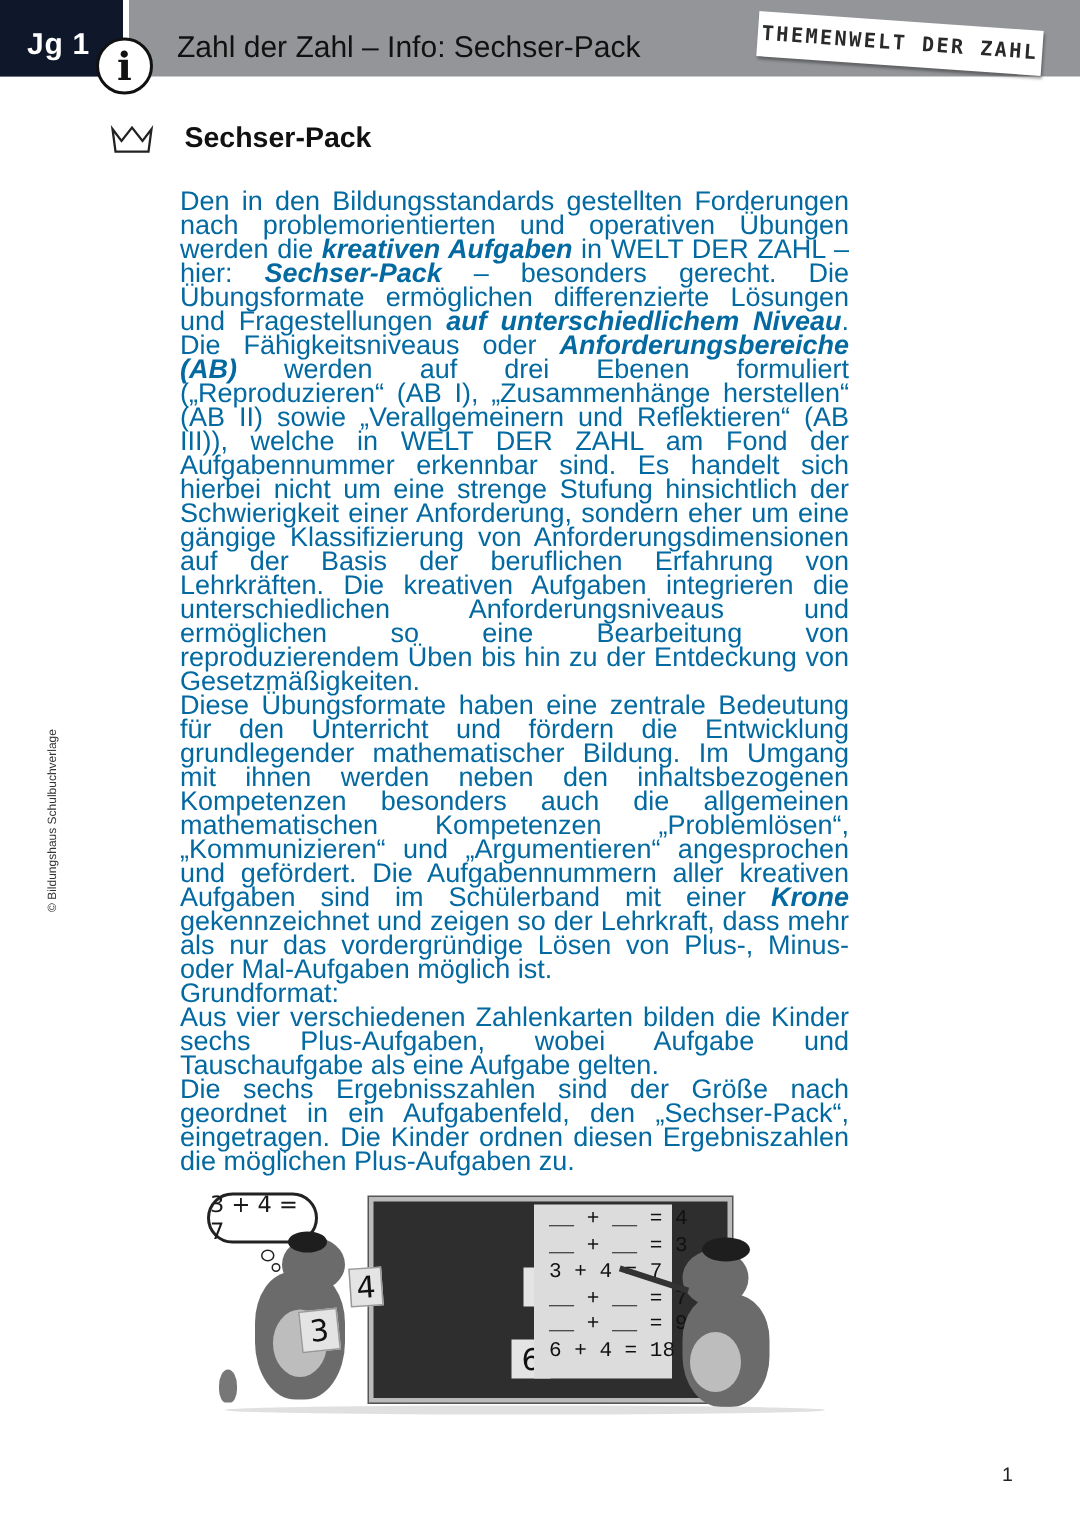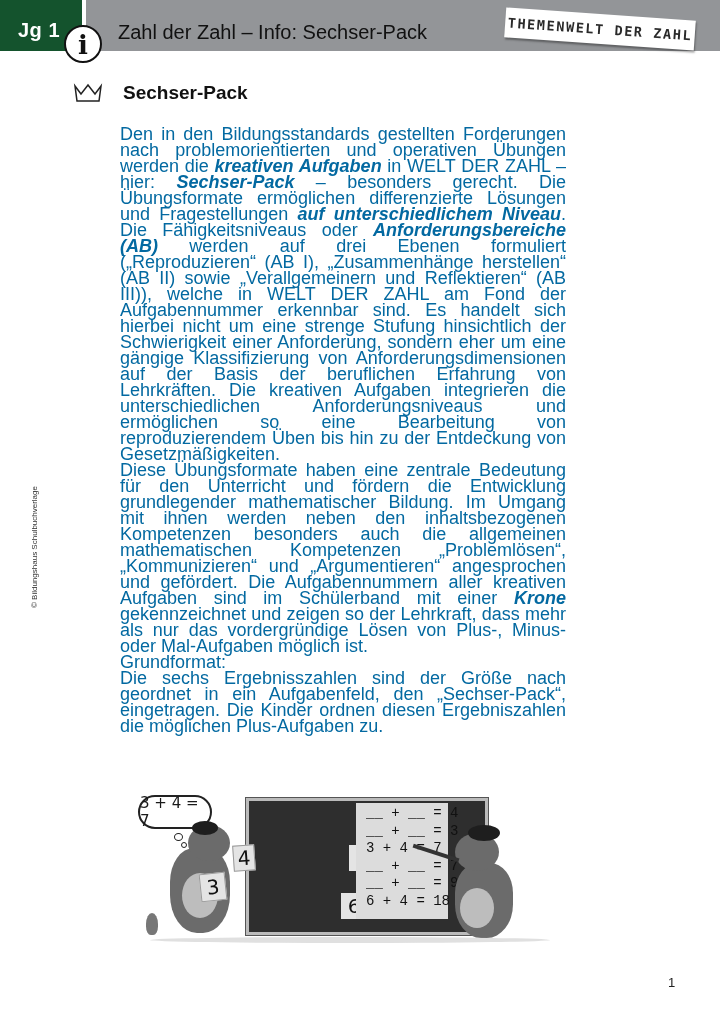--- a/index.html
+++ b/index.html
@@ -1,21 +1,21 @@
 <!DOCTYPE html>
 <html><head>
 <meta charset="utf-8">
 <style>
   html, body { margin: 0; padding: 0; background: #ffffff; }
   body { width: 720px; height: 1019px; position: relative; overflow: hidden;
          font-family: "Liberation Sans", "DejaVu Sans", sans-serif; color: #1a1a1a; }
 
   
   .header { position: absolute; left: 0; top: 0; width: 720px; height: 51px; background: #939598; }
-  .grade-box { position: absolute; left: 0; top: 0; width: 82px; height: 51px; background: #14532d; }
+  .grade-box { position: absolute; left: 0; top: 0; width: 82px; height: 51px; background: #0f172a; }
   .grade-label { position: absolute; left: 18px; top: 19px; font-size: 20px; font-weight: bold; color: #ffffff; letter-spacing: 0.5px; }
   .white-gap { position: absolute; left: 82px; top: 0; width: 4px; height: 51px; background: #ffffff; }
   .info-circle { position: absolute; left: 64px; top: 25px; width: 38px; height: 38px; border-radius: 50%;
                  background: #ffffff; border: 2.5px solid #111; box-sizing: border-box;
                  display: flex; align-items: center; justify-content: center; }
   .info-circle span { font-family: "DejaVu Serif", serif; font-weight: bold; font-size: 26px; color: #111; line-height: 1; margin-top: 1px; }
   .header-title { position: absolute; left: 118px; top: 21px; font-size: 20px; color: #111; }
   .theme-badge { position: absolute; left: 505px; top: 14px; width: 190px; height: 30px; background: #ffffff;
                  transform: rotate(4deg); box-shadow: 1px 2px 2px rgba(0,0,0,0.35);
                  display: flex; align-items: center; justify-content: center; }
@@ -77,20 +77,21 @@
   <svg class="crown" viewBox="0 0 30 20">
     <path d="M2 3 L8 11 L15 2 L22 11 L28 3 L26 18 L4 18 Z" fill="none" stroke="#222" stroke-width="1.5" stroke-linejoin="miter"></path>
   </svg>
   <span class="section-title">Sechser-Pack</span>
 </div>
 
 <div class="body-text">
   <p><span>Den in den Bildungsstandards gestellten Forderungen nach problemorientierten und operativen Übungen werden die </span><em>kreativen Aufgaben</em><span> in WELT DER ZAHL – hier: </span><em>Sechser-Pack</em><span> – besonders gerecht. Die Übungsformate ermöglichen differenzierte Lösungen und Fragestellungen </span><em>auf unterschiedlichem Niveau</em><span>. Die Fähigkeitsniveaus oder </span><em>Anforderungsbereiche (AB)</em><span> werden auf drei Ebenen formuliert („Reproduzieren“ (AB I), „Zusammenhänge herstellen“ (AB II) sowie „Verallgemeinern und Reflektieren“ (AB III)), welche in WELT DER ZAHL am Fond der Aufgabennummer erkennbar sind. Es handelt sich hierbei nicht um eine strenge Stufung hinsichtlich der Schwierigkeit einer Anforderung, sondern eher um eine gängige Klassifizierung von Anforderungsdimensionen auf der Basis der beruflichen Erfahrung von Lehrkräften. Die kreativen Aufgaben integrieren die unterschiedlichen Anforderungsniveaus und ermöglichen so eine Bearbeitung von reproduzierendem Üben bis hin zu der Entdeckung von Gesetzmäßigkeiten.</span></p>
   <p><span>Diese Übungsformate haben eine zentrale Bedeutung für den Unterricht und fördern die Entwicklung grundlegender mathematischer Bildung. Im Umgang mit ihnen werden neben den inhaltsbezogenen Kompetenzen besonders auch die allgemeinen mathematischen Kompetenzen „Problemlösen“, „Kommunizieren“ und „Argumentieren“ angesprochen und gefördert. Die Aufgabennummern aller kreativen Aufgaben sind im Schülerband mit einer </span><em>Krone</em><span> gekennzeichnet und zeigen so der Lehrkraft, dass mehr als nur das vordergründige Lösen von Plus-, Minus- oder Mal-Aufgaben möglich ist.</span></p>
   <p>Grundformat:</p>
+  <p>Aus vier verschiedenen Zahlenkarten bilden die Kinder sechs Plus-Aufgaben, wobei Aufgabe und Tauschaufgabe als eine Aufgabe gelten.</p>
   <p>Die sechs Ergebnisszahlen sind der Größe nach geordnet in ein Aufgabenfeld, den „Sechser-Pack“, eingetragen. Die Kinder ordnen diesen Ergebniszahlen die möglichen Plus-Aufgaben zu.</p>
 </div>
 
 <div class="copyright">© Bildungshaus Schulbuchverlage</div>
 
 <div class="illustration">
   <div class="thought">3 + 4 = 7</div>
   <div class="thought-dot1"></div>
   <div class="thought-dot2"></div>
 

